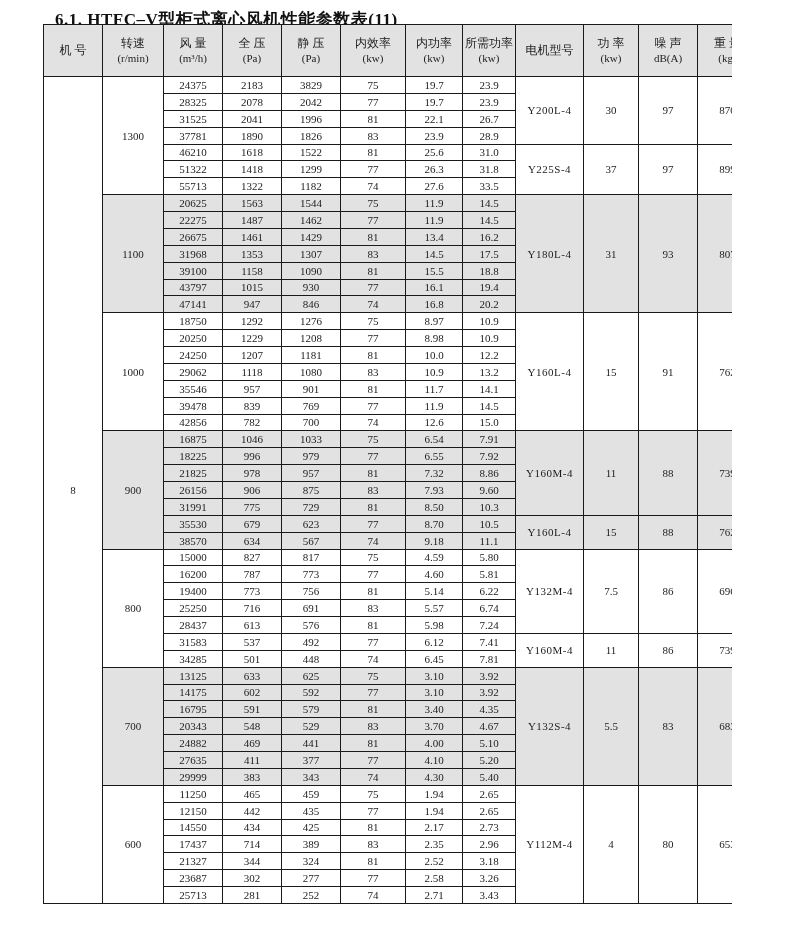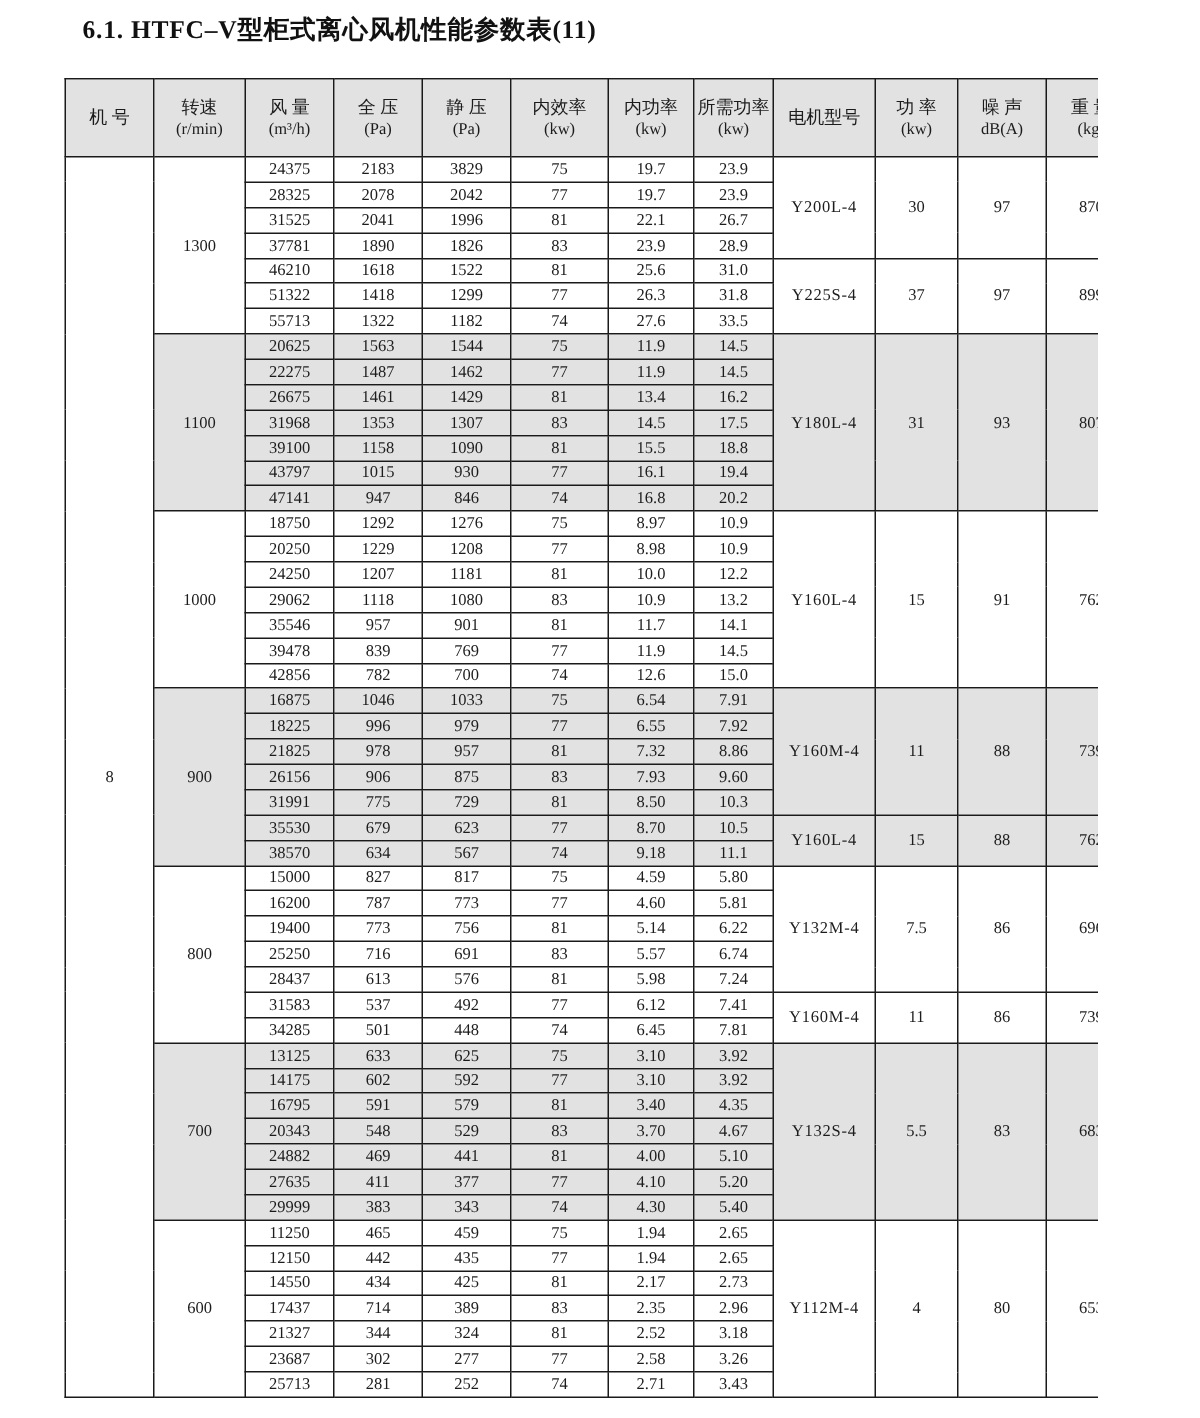--- a/index.html
+++ b/index.html
@@ -6,21 +6,21 @@
   .page {
     position:relative; width:732px; height:945px; background:#ffffff;
     font-family:"Liberation Serif","DejaVu Serif",serif; color:#1b1b1b;
     overflow:hidden;
   }
   .title {
     position:absolute; left:55px; top:8px;
     font-size:17px; font-weight:bold; letter-spacing:0.5px; color:#111;
   }
   table.perf {
-    position:absolute; left:43px; top:52px; width:714px;
+    position:absolute; left:43px; top:24px; width:714px;
     border-collapse:collapse; table-layout:fixed;
     border:1.5px solid #1a1a1a;
   }
   th, td {
     border:1px solid #1a1a1a; text-align:center; vertical-align:middle;
     padding:0; overflow:hidden; white-space:nowrap;
     font-size:11px; color:#1c1c1c;
   }
   thead tr { height:52px; }
   thead th { background:#e2e2e2; font-weight:normal; font-size:12px; }

